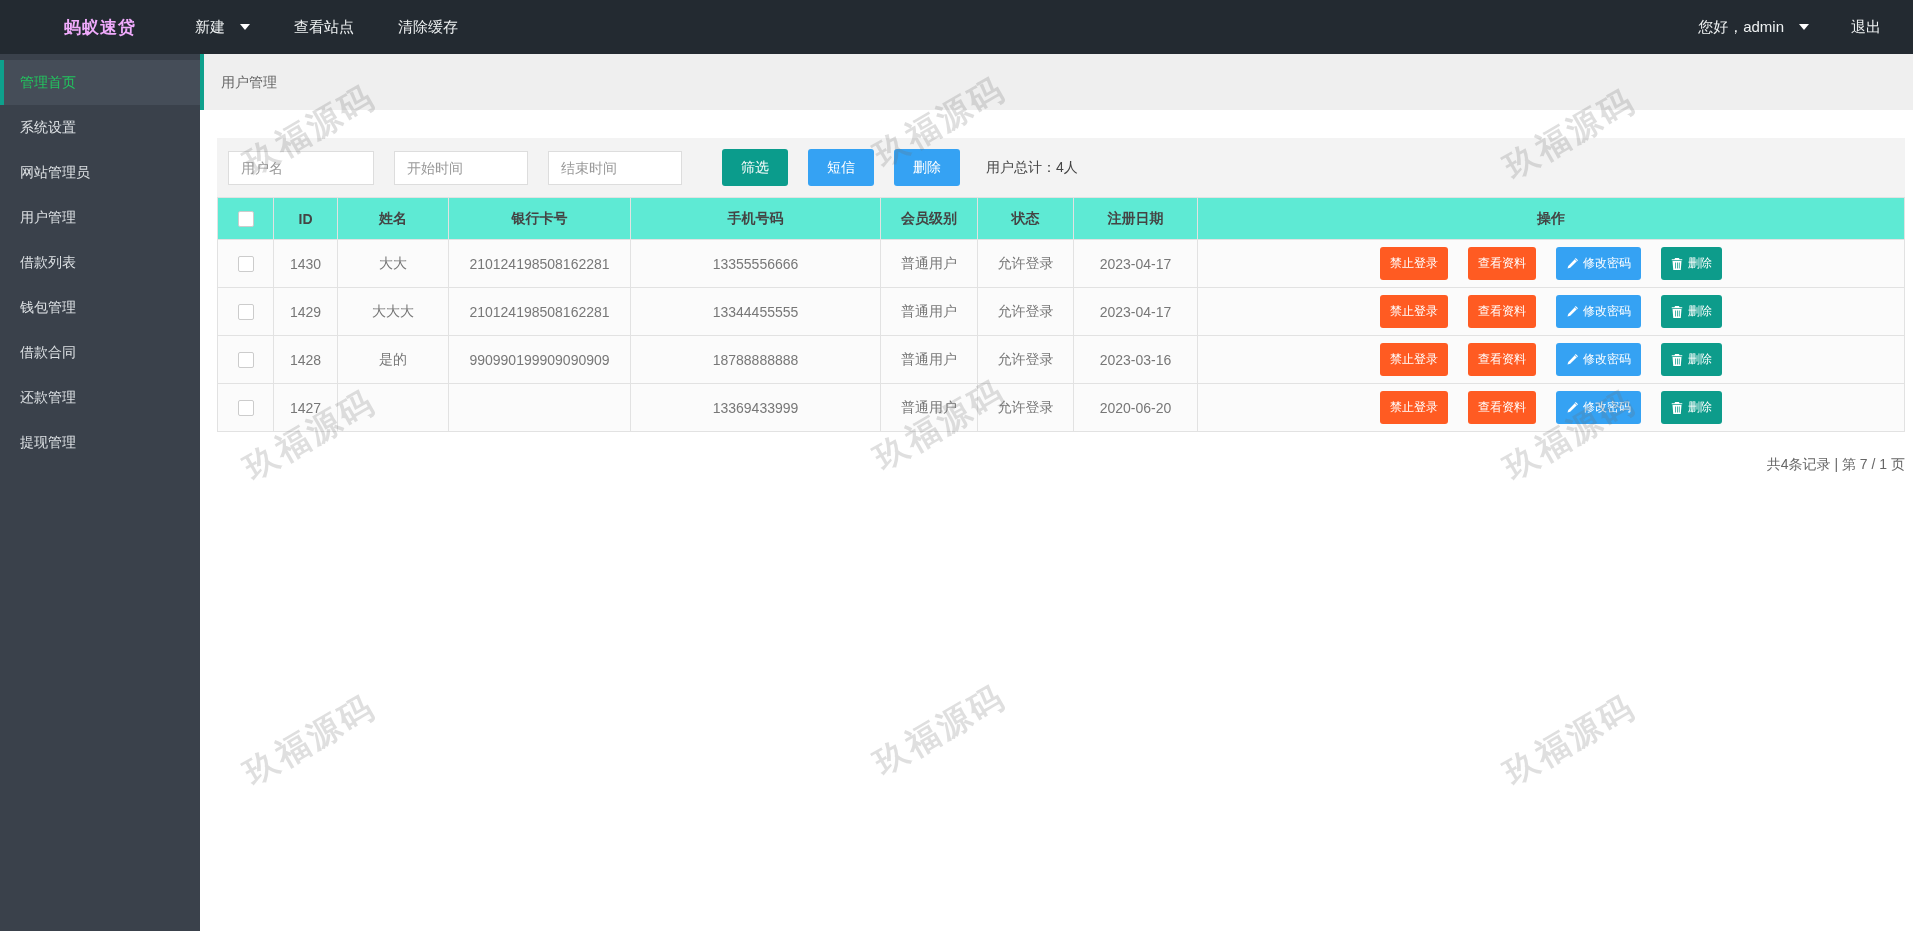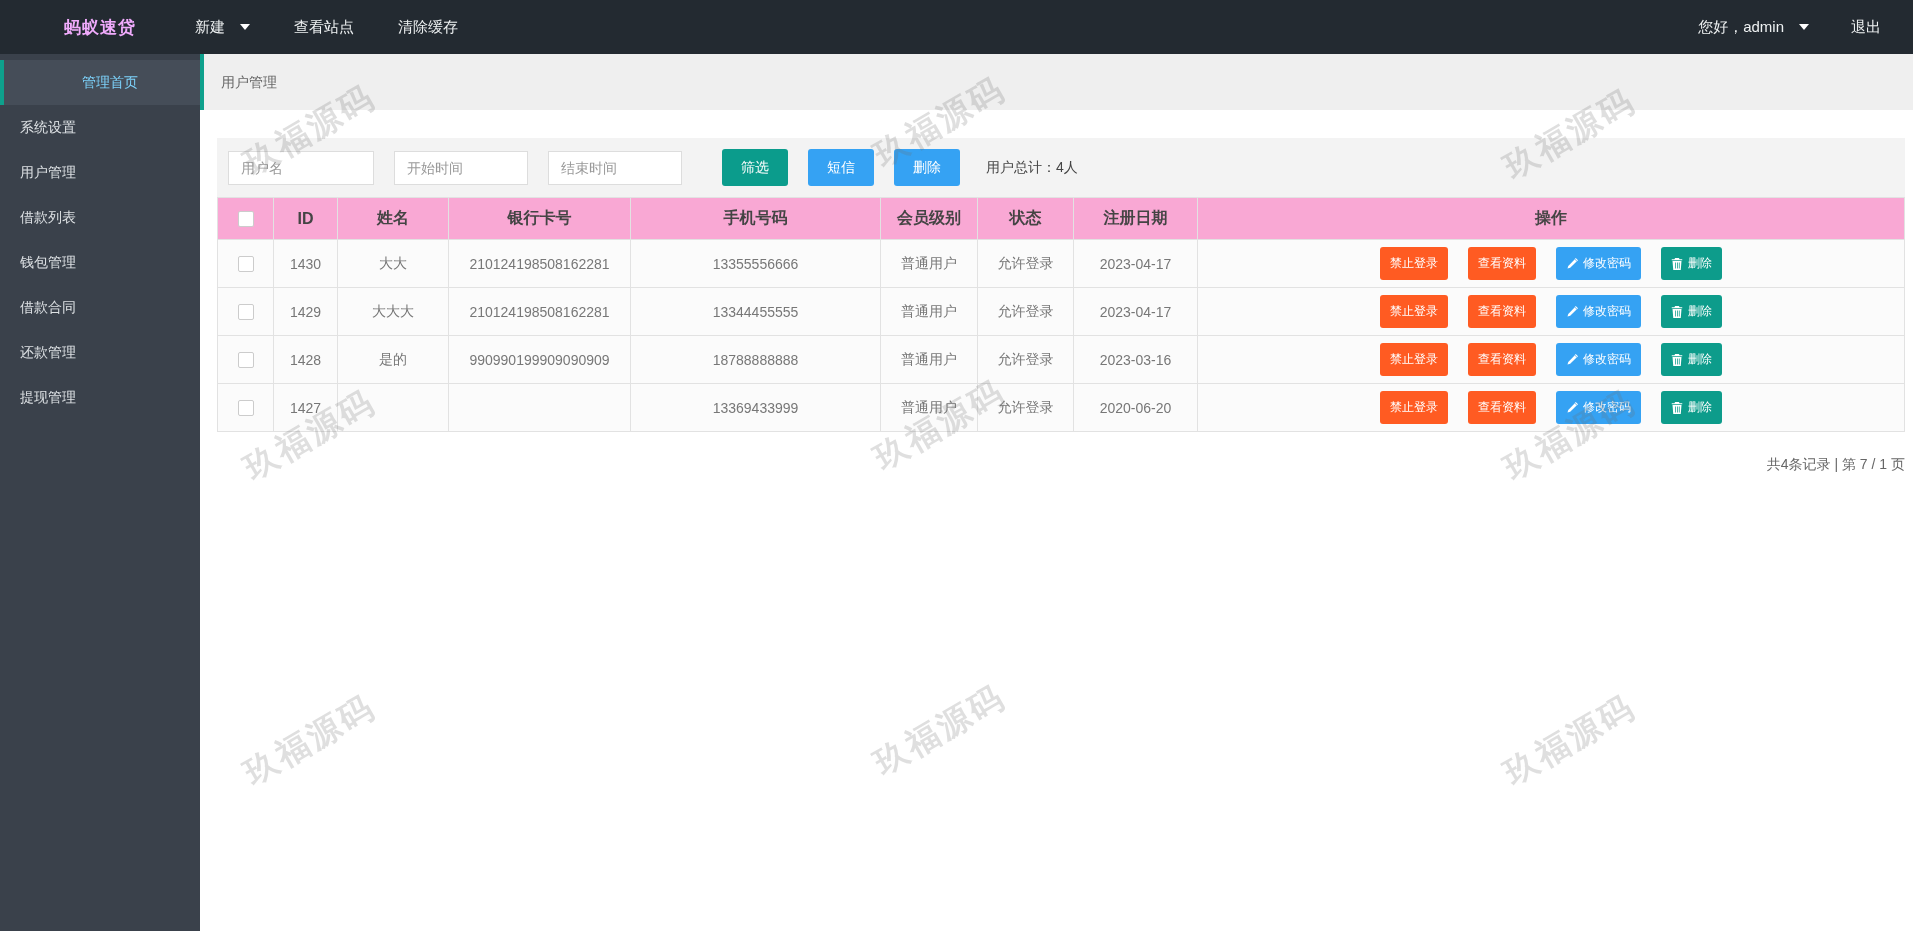--- a/index.html
+++ b/index.html
@@ -27,21 +27,21 @@
   
   .sidebar {
     position:absolute; left:0; top:54px; bottom:0; width:200px;
     background:#3a414b; padding-top:6px; z-index:9;
   }
   .side-item {
     height:45px; line-height:45px; padding-left:20px; color:#dde1e4; font-size:14px;
     cursor:pointer;
   }
   .side-item.active {
-    background:#454d58; border-left:4px solid #0ea08c; padding-left:16px; color:#7dd3fc;text-align:center;
+    background:#454d58; border-left:4px solid #0ea08c; padding-left:16px; color:#22c55e;
   }
   
   .main { position:absolute; left:200px; top:54px; right:0; bottom:0; background:#fff; }
   .breadcrumb-bar {
     height:56px; background:#efefef; border-left:4px solid #0ea08c;
     line-height:56px; padding-left:17px; color:#666; font-size:14px;
   }
   .content { padding:28px 8px 0 17px; }
   
   .filter-bar {
@@ -58,21 +58,21 @@
   .btn {
     height:37px; padding:0 19px; border:none; border-radius:3px; color:#fff;
     font-size:14px; cursor:pointer; font-family:inherit;
   }
   .btn-teal { background:#0b9c8c;margin-left:20px; }
   .btn-blue { background:#35a2f3; }
   .total-label { color:#444; font-size:14px; margin-left:6px; }
   
   table { width:100%; border-collapse:collapse; table-layout:fixed; }
   th, td { border:1px solid #e2e2e2; text-align:center; }
-  th { background:#f9a8d4; height:42px; color:#444; font-size:16px; font-weight:bold; }
+  th { background:#5eead4; height:42px; color:#444; font-size:14px; font-weight:bold; }
   td { background:#fbfbfb; height:48px; color:#777; font-size:14px; }
   .checkbox {
     width:16px; height:16px; border:1px solid #ccc; border-radius:2px;
     background:#fff; display:inline-block; vertical-align:middle; cursor:pointer;
   }
   .actions { display:flex; justify-content:center; align-items:center; gap:20px; }
   .abtn {
     border:none; border-radius:3px; color:#fff; font-size:12px; padding:8px 10px;
     cursor:pointer; display:inline-flex; align-items:center; gap:5px;
     font-family:inherit;
@@ -108,20 +108,21 @@
       <span>您好，admin</span>
       <span class="caret"></span>
     </div>
     <div class="nav-item">退出</div>
   </div>
 </div>
 
 <div class="sidebar">
   <div class="side-item active">管理首页</div>
   <div class="side-item">系统设置</div>
+  <div class="side-item">网站管理员</div>
   <div class="side-item">用户管理</div>
   <div class="side-item">借款列表</div>
   <div class="side-item">钱包管理</div>
   <div class="side-item">借款合同</div>
   <div class="side-item">还款管理</div>
   <div class="side-item">提现管理</div>
 </div>
 
 <div class="main">
   <div class="breadcrumb-bar">用户管理</div>

